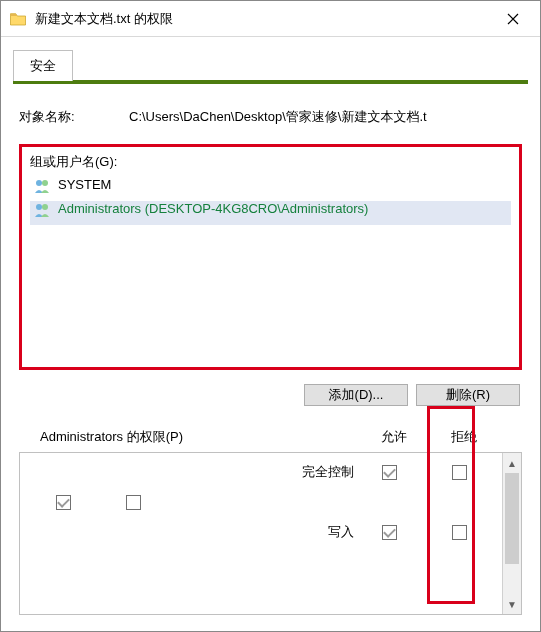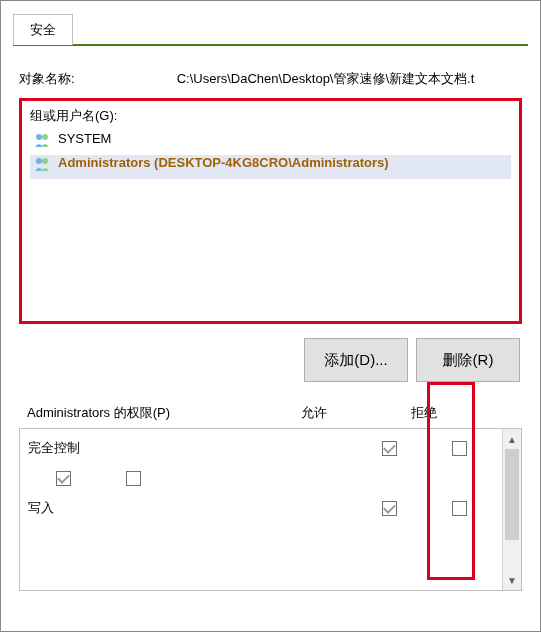--- a/index.html
+++ b/index.html
@@ -34,107 +34,106 @@
   }
   .titlebar .title { flex: 1; font-size: 13px; }
   .titlebar .close {
     width: 46px; height: 36px;
     display: flex; align-items: center; justify-content: center;
     font-size: 16px;
     font-family: Arial, sans-serif;
   }
   .tabs {
     margin: 12px 12px 0 12px;
-    border-bottom: 2px solid #4d7c0f;
+    border-bottom: 4px solid #4d7c0f;
     display: flex;
     align-items: center;
   }
   .tab {
     padding: 6px 16px;
     border: 1px solid #c0c0c0;
     border-bottom: none;
     background: #fff;
     font-size: 13px;
     position: relative;
     top: 1px;
   }
   .content {
     padding: 18px 18px 0 18px;
     flex: 1;
     display: flex;
     flex-direction: column;
   }
   .row-obj {
     display: flex;
-    margin: 6px 0 10px 0;
+    margin: 6px 0 18px 0;
   }
   .row-obj .label { width: 110px; }
-  .row-obj .value { flex: 1; text-align: center; }
+  .row-obj .value { flex: 1; }
   .group-box {
     border: 3px solid #d9001b;
     padding: 6px 8px 2px 8px;
     height: 226px;
     position: relative;
   }
   .group-label { margin-bottom: 6px; }
   .list {
     overflow: hidden;
   }
   .list-item {
     display: flex;
     align-items: flex-start;
     height: 24px;
     padding: 0 2px;
   }
   .list-item.selected {
     background: #e1e7f3;
-    color: #a16207;
-    font-weight: bold;
+    color: #15803d;
   }
   .list-item .uicon {
     width: 20px; height: 18px; margin-right: 6px;
     display: inline-flex; align-items: center; justify-content: center;
   }
   .btn-row {
     display: flex;
     justify-content: flex-end;
     gap: 8px;
     margin: 14px 2px 0 0;
   }
   .btn {
     min-width: 104px;
-    height: 44px;
+    height: 22px;
     border: 1px solid #adadad;
     background: #e1e1e1;
-    font-size: 15px;
+    font-size: 13px;
     padding: 0 14px;
   }
   .perm-header {
     display: flex;
-    margin: 22px 4px 6px 8px;
-    align-items: center;
-    gap: 40px;
+    margin: 22px 4px 6px 21px;
+    align-items: center;
   }
   .perm-header .plabel { flex: 1; }
   .perm-header .col {
     width: 70px; text-align: center; font-family: Liberation Serif, serif;
   }
   .deny-col-outline {
     position: absolute;
     border: 3px solid #d9001b;
     pointer-events: none;
   }
   .perm-box {
     border: 1px solid #c0c0c0;
     display: flex;
     height: 163px;
   }
   .perm-rows {
     flex: 1;
     padding: 4px 0;
+    text-align: right;
   }
   .perm-row {
     display: flex;
     align-items: center;
     height: 30px;
     padding: 0 8px;
   }
   .perm-row .name { flex: 1; }
   .perm-row .cell { width: 70px; text-align: center; }
   .cb {
@@ -172,20 +171,34 @@
     top: 0; height: 75%;
     background: #cdcdcd;
   }
   .perm-area { position: relative; }
 </style>
 </head>
 <body>
 
 <div class="window">
 
+  <div class="titlebar">
+    <span class="icon">
+      <svg viewBox="0 0 24 24" width="18" height="18">
+        <path d="M2 5 h7 l2 3 h11 v12 h-20 z" fill="#ffd96a" stroke="#caa32a" stroke-width="1"></path>
+        <path d="M2 5 h7 l2 3 h-9 z" fill="#e6b84f"></path>
+      </svg>
+    </span>
+    <span class="title">新建文本文档.txt 的权限</span>
+    <div class="close">
+      <svg width="12" height="12" viewBox="0 0 12 12">
+        <path d="M1 1 L11 11 M11 1 L1 11" stroke="#000" stroke-width="1.2"></path>
+      </svg>
+    </div>
+  </div>
 
   <div class="tabs">
     <div class="tab">安全</div>
   </div>
 
   <div class="content">
 
     <div class="row-obj">
       <div class="label">对象名称:</div>
       <div class="value">C:\Users\DaChen\Desktop\管家速修\新建文本文档.t</div>

